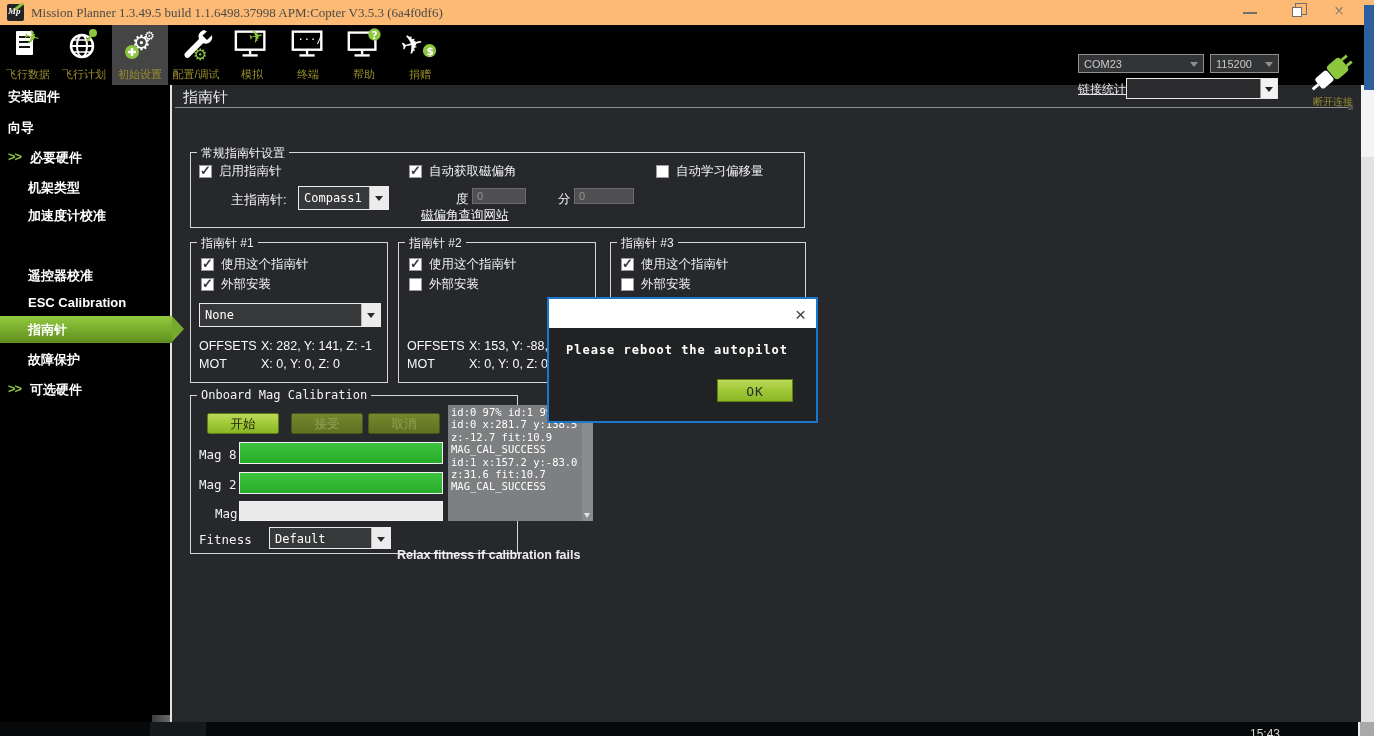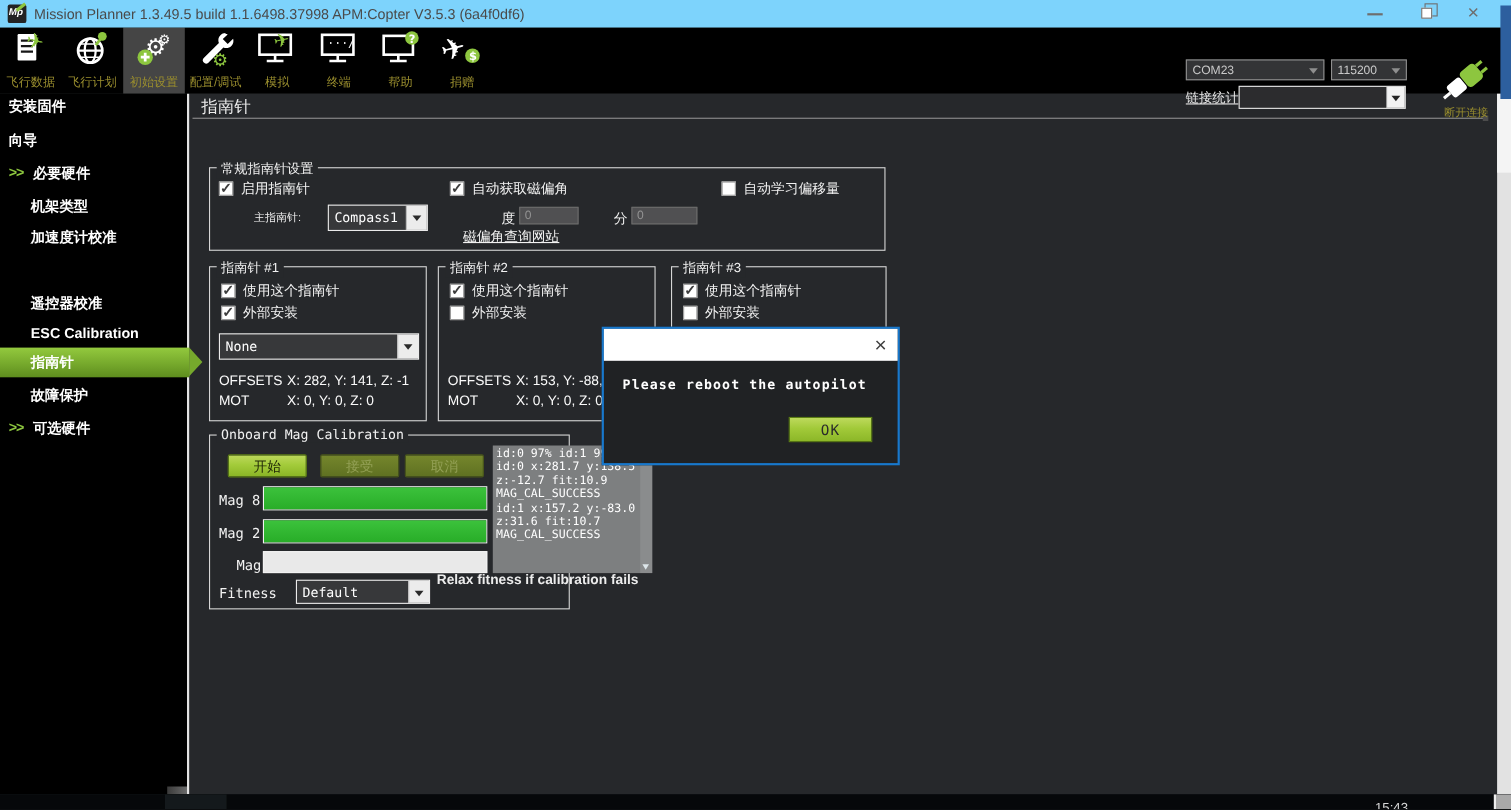--- a/index.html
+++ b/index.html
@@ -2,21 +2,21 @@
 <html><head>
 <meta charset="utf-8">
 <style>
   * { margin:0; padding:0; box-sizing:border-box; }
   html,body { width:1374px; height:736px; overflow:hidden; background:#000;
     font-family:"Liberation Sans", sans-serif; }
   #screen { position:relative; width:1374px; height:736px; overflow:hidden; background:#26282b; }
   .mono { font-family:"DejaVu Sans Mono", monospace; }
 
   
-  .titlebar { position:absolute; left:0; top:0; width:1374px; height:25px; background:#7dd3fc; z-index:30; }
+  .titlebar { position:absolute; left:0; top:0; width:1374px; height:25px; background:#fdba74; z-index:30;font-family:Liberation Serif, serif; }
   .mp-icon { position:absolute; left:7px; top:4px; width:17px; height:17px; background:#232323; border-radius:2px; }
   .mp-icon span { position:absolute; left:1px; top:2px; color:#fff; font-size:9px; font-weight:bold; font-style:italic; }
   .mp-slash { position:absolute; right:0px; top:1px; width:10px; height:3px; background:#8dc63f; transform:rotate(-38deg); }
   .title-text { position:absolute; left:31px; top:0; line-height:25px; font-size:13px; color:#4a4a4a; white-space:nowrap; }
   .win-btn { position:absolute; top:0; width:34px; height:25px; }
   .win-min { left:1233px; } .win-restore { left:1280px; } .win-close { left:1326px; }
   .glyph-min { position:absolute; left:10px; top:12px; width:14px; height:2px; background:#6e6e6e; }
   .glyph-restore { position:absolute; left:12px; top:7px; width:10px; height:10px; border:1.5px solid #6e6e6e; background:#fff; }
   .glyph-restore::before { content:""; position:absolute; left:2px; top:-5px; width:10px; height:10px; border:1.5px solid #6e6e6e; z-index:-1; }
   .glyph-close { position:absolute; left:8px; top:-1px; color:#6e6e6e; font-size:18px; line-height:25px; }
@@ -304,21 +304,21 @@
         <span class="cb-label">启用指南针</span>
       </div>
       <div class="cb-row" style="left:218px; top:10px;">
         <span class="cb checked"></span>
         <span class="cb-label">自动获取磁偏角</span>
       </div>
       <div class="cb-row" style="left:465px; top:10px;">
         <span class="cb"></span>
         <span class="cb-label">自动学习偏移量</span>
       </div>
-      <span style="position:absolute; left:40px; top:38px; color:#f2f2f2; font-size:10px;">主指南针:</span>
+      <span style="position:absolute; left:40px; top:38px; color:#f2f2f2; font-size:13px;">主指南针:</span>
       <div class="tcombo" style="left:107px; top:33px; width:91px;">
         <span class="c-text">Compass1</span>
         <span class="btn">
             <i></i>
           </span>
       </div>
       <span style="position:absolute; left:265px; top:38px; color:#f2f2f2; font-size:12.5px;">度</span>
       <div class="tfield" style="left:281px; top:35px; width:54px;"><span>0</span></div>
       <span style="position:absolute; left:367px; top:38px; color:#f2f2f2; font-size:12.5px;">分</span>
       <div class="tfield" style="left:383px; top:35px; width:60px;"><span>0</span></div>
@@ -414,21 +414,21 @@
         </div>
       </div>
 
       <span class="mag-label" style="top:136px;">Fitness</span>
       <div class="tcombo" style="left:78px; top:131px; width:122px; height:22px;">
         <span class="c-text">Default</span>
         <span class="btn">
             <i></i>
           </span>
       </div>
-      <span class="fit-hint" style="left:206px; top:124px;">Relax fitness if calibration fails</span>
+      <span class="fit-hint" style="left:206px; top:152px;">Relax fitness if calibration fails</span>
     </div>
   </div>
 
   <div class="dialog">
     <div class="dialog-titlebar">
       <span class="dialog-close">×</span>
     </div>
     <div class="dialog-msg">Please reboot the autopilot</div>
     <div class="dialog-ok">OK</div>
   </div>

